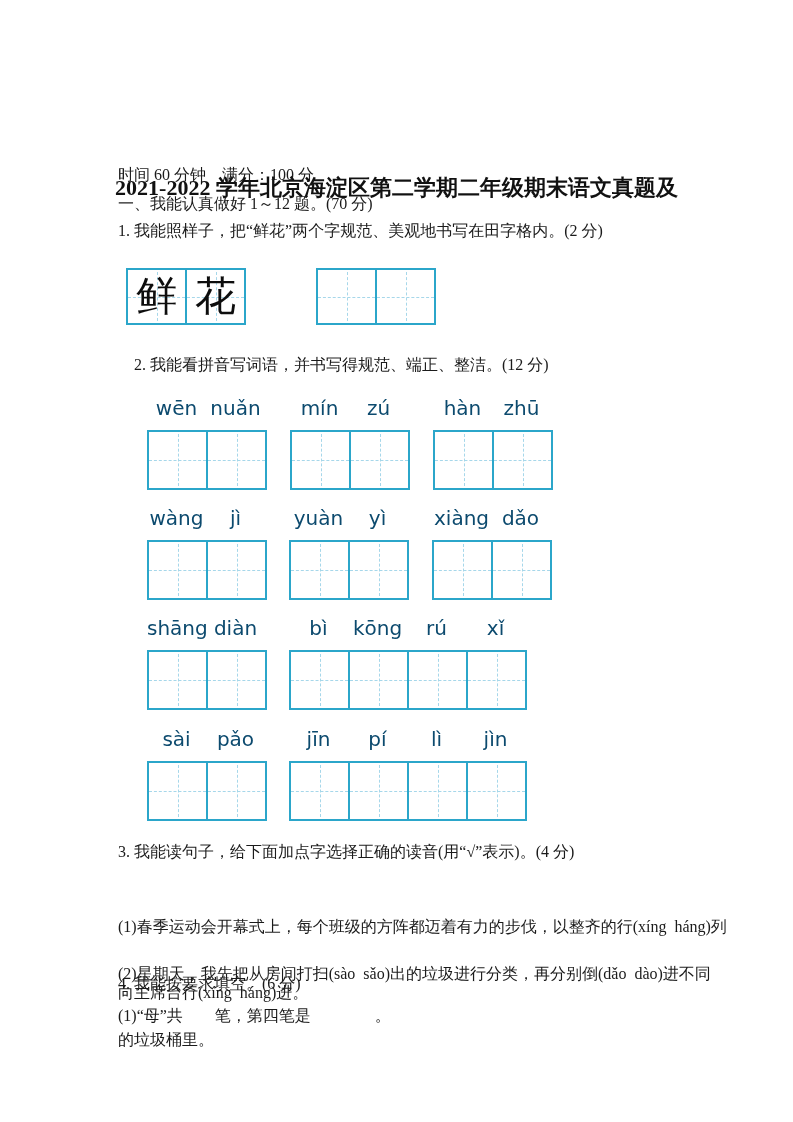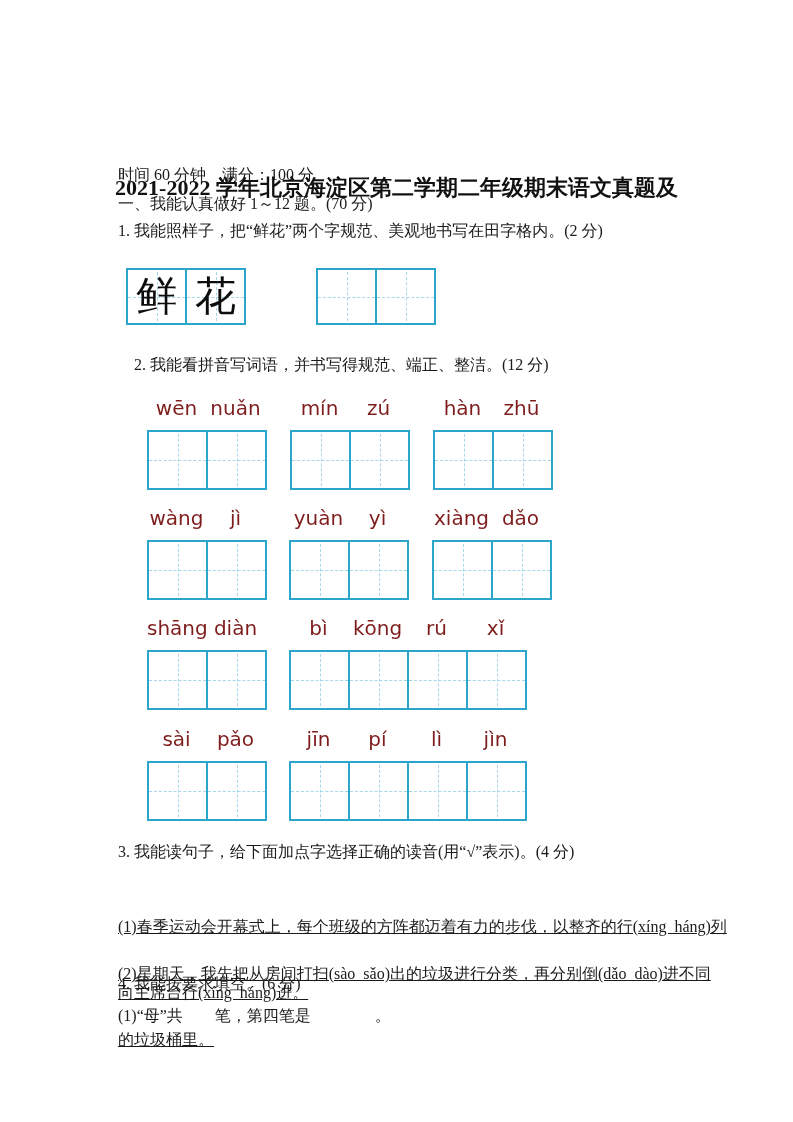--- a/index.html
+++ b/index.html
@@ -25,32 +25,32 @@
     color:#111;
     white-space:pre;
   }
   .bodytext{
     font-size:16px;
     line-height:20px;
     white-space:pre;
     color:#1b1b1b;
   }
   .para{ line-height:22px; }
-  .para div{ white-space:pre;text-decoration:underline; }
+  .para div{ white-space:pre; }
 
   
   .wgroup{ position:absolute; }
   .plabels{
     display:flex;
     height:22px;
     margin-bottom:11px;
     font-family:"DejaVu Sans","Liberation Sans",sans-serif;
     font-size:20px;
     line-height:22px;
-    color:#7f1d1d;
+    color:#0c4a6e;
   }
   .plabels span{ width:59px; text-align:center; }
   .tgrid{
     display:inline-flex;
     border:2px solid var(--grid-border);
     background:#fff;
   }
   .tcell{
     width:57px;height:56px;
     position:relative;

